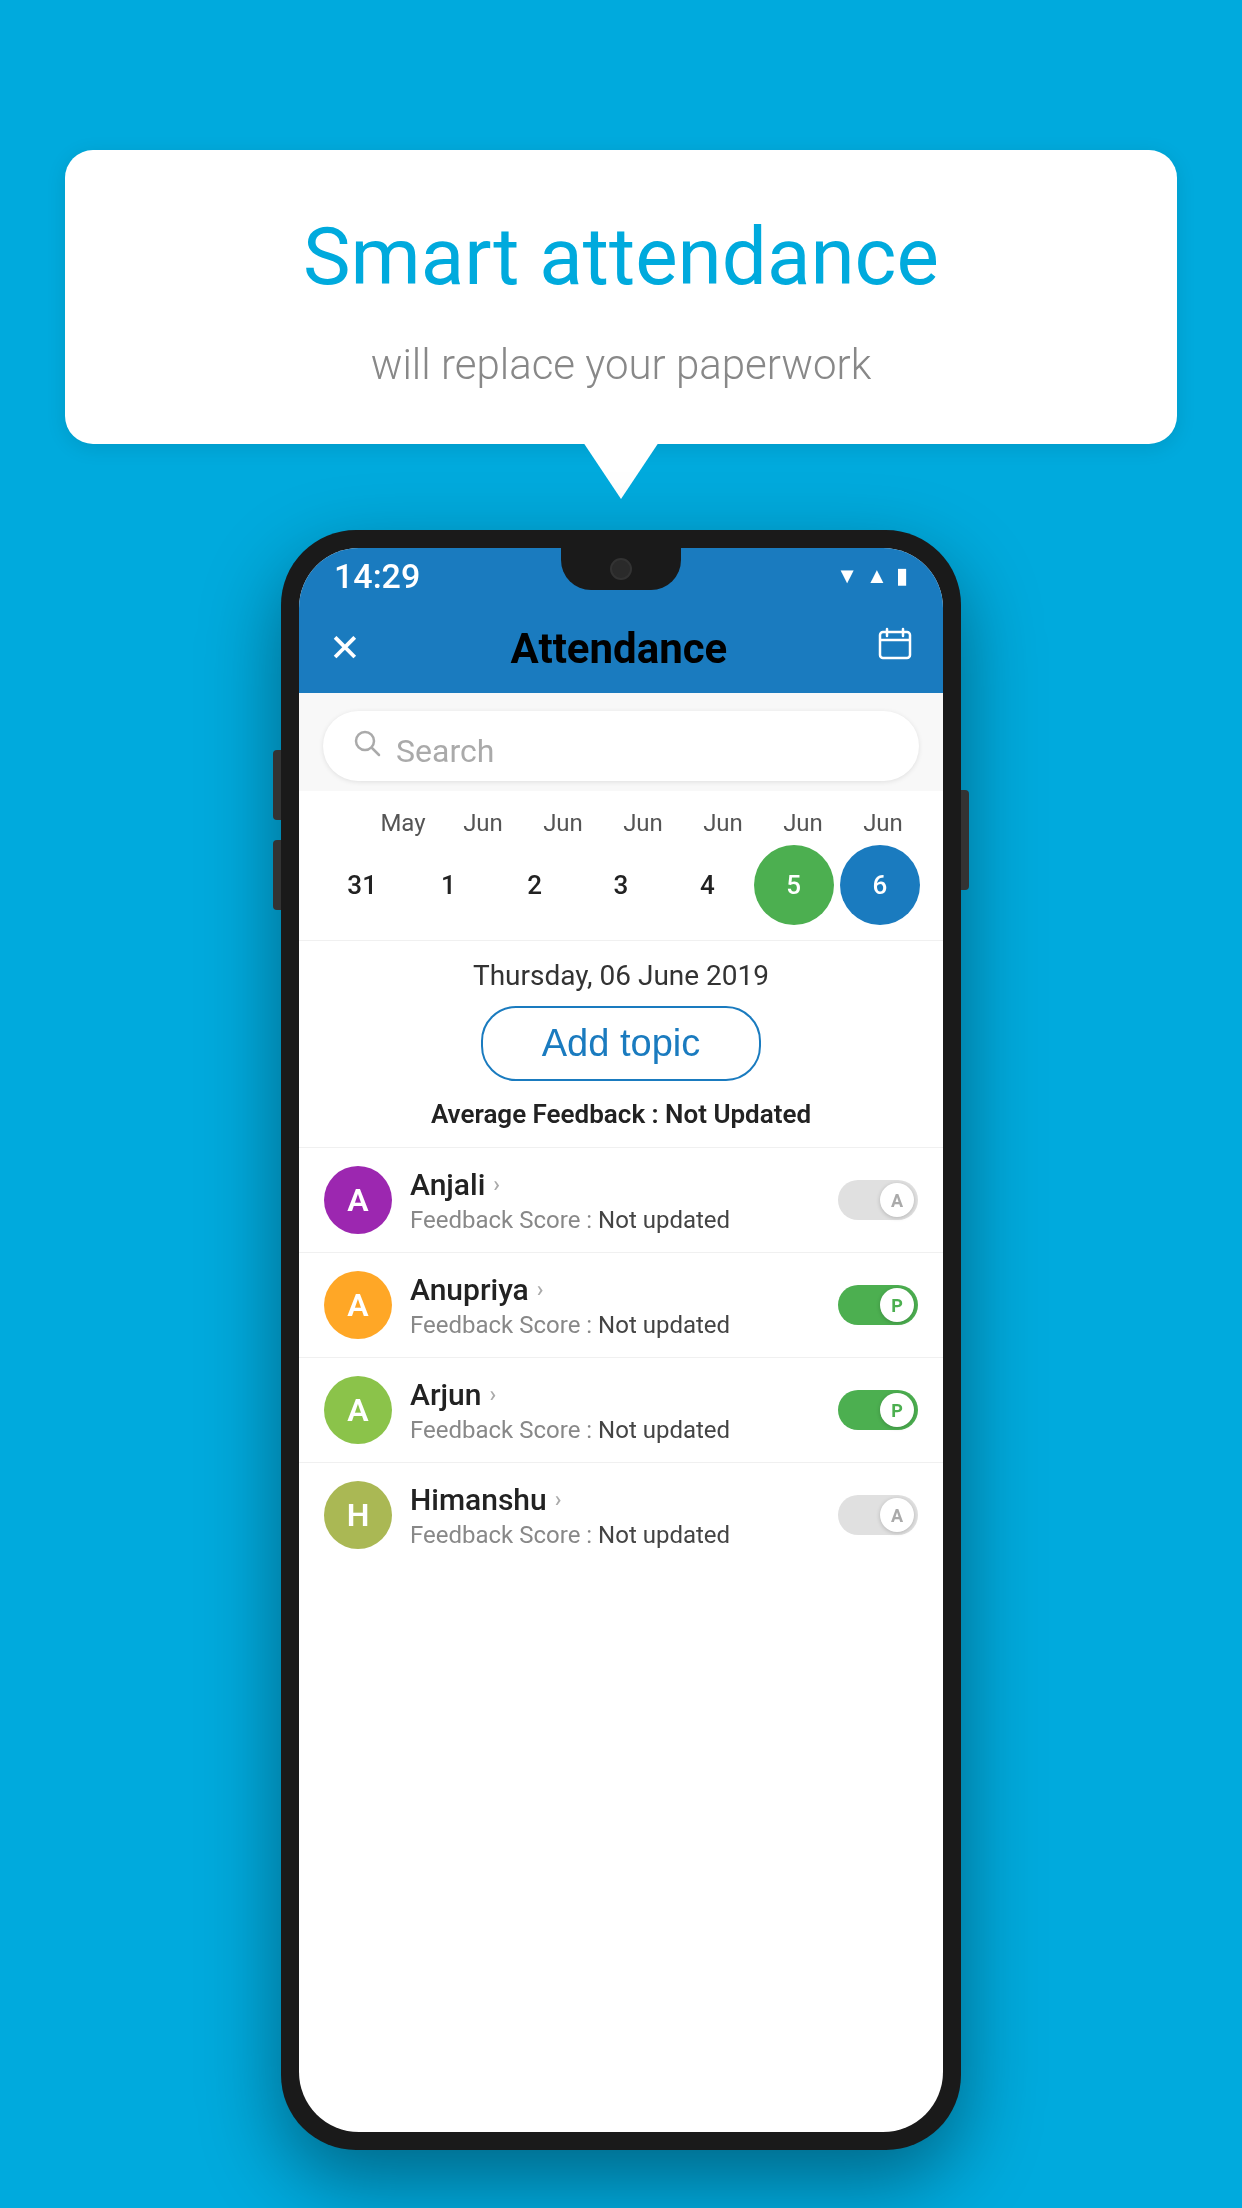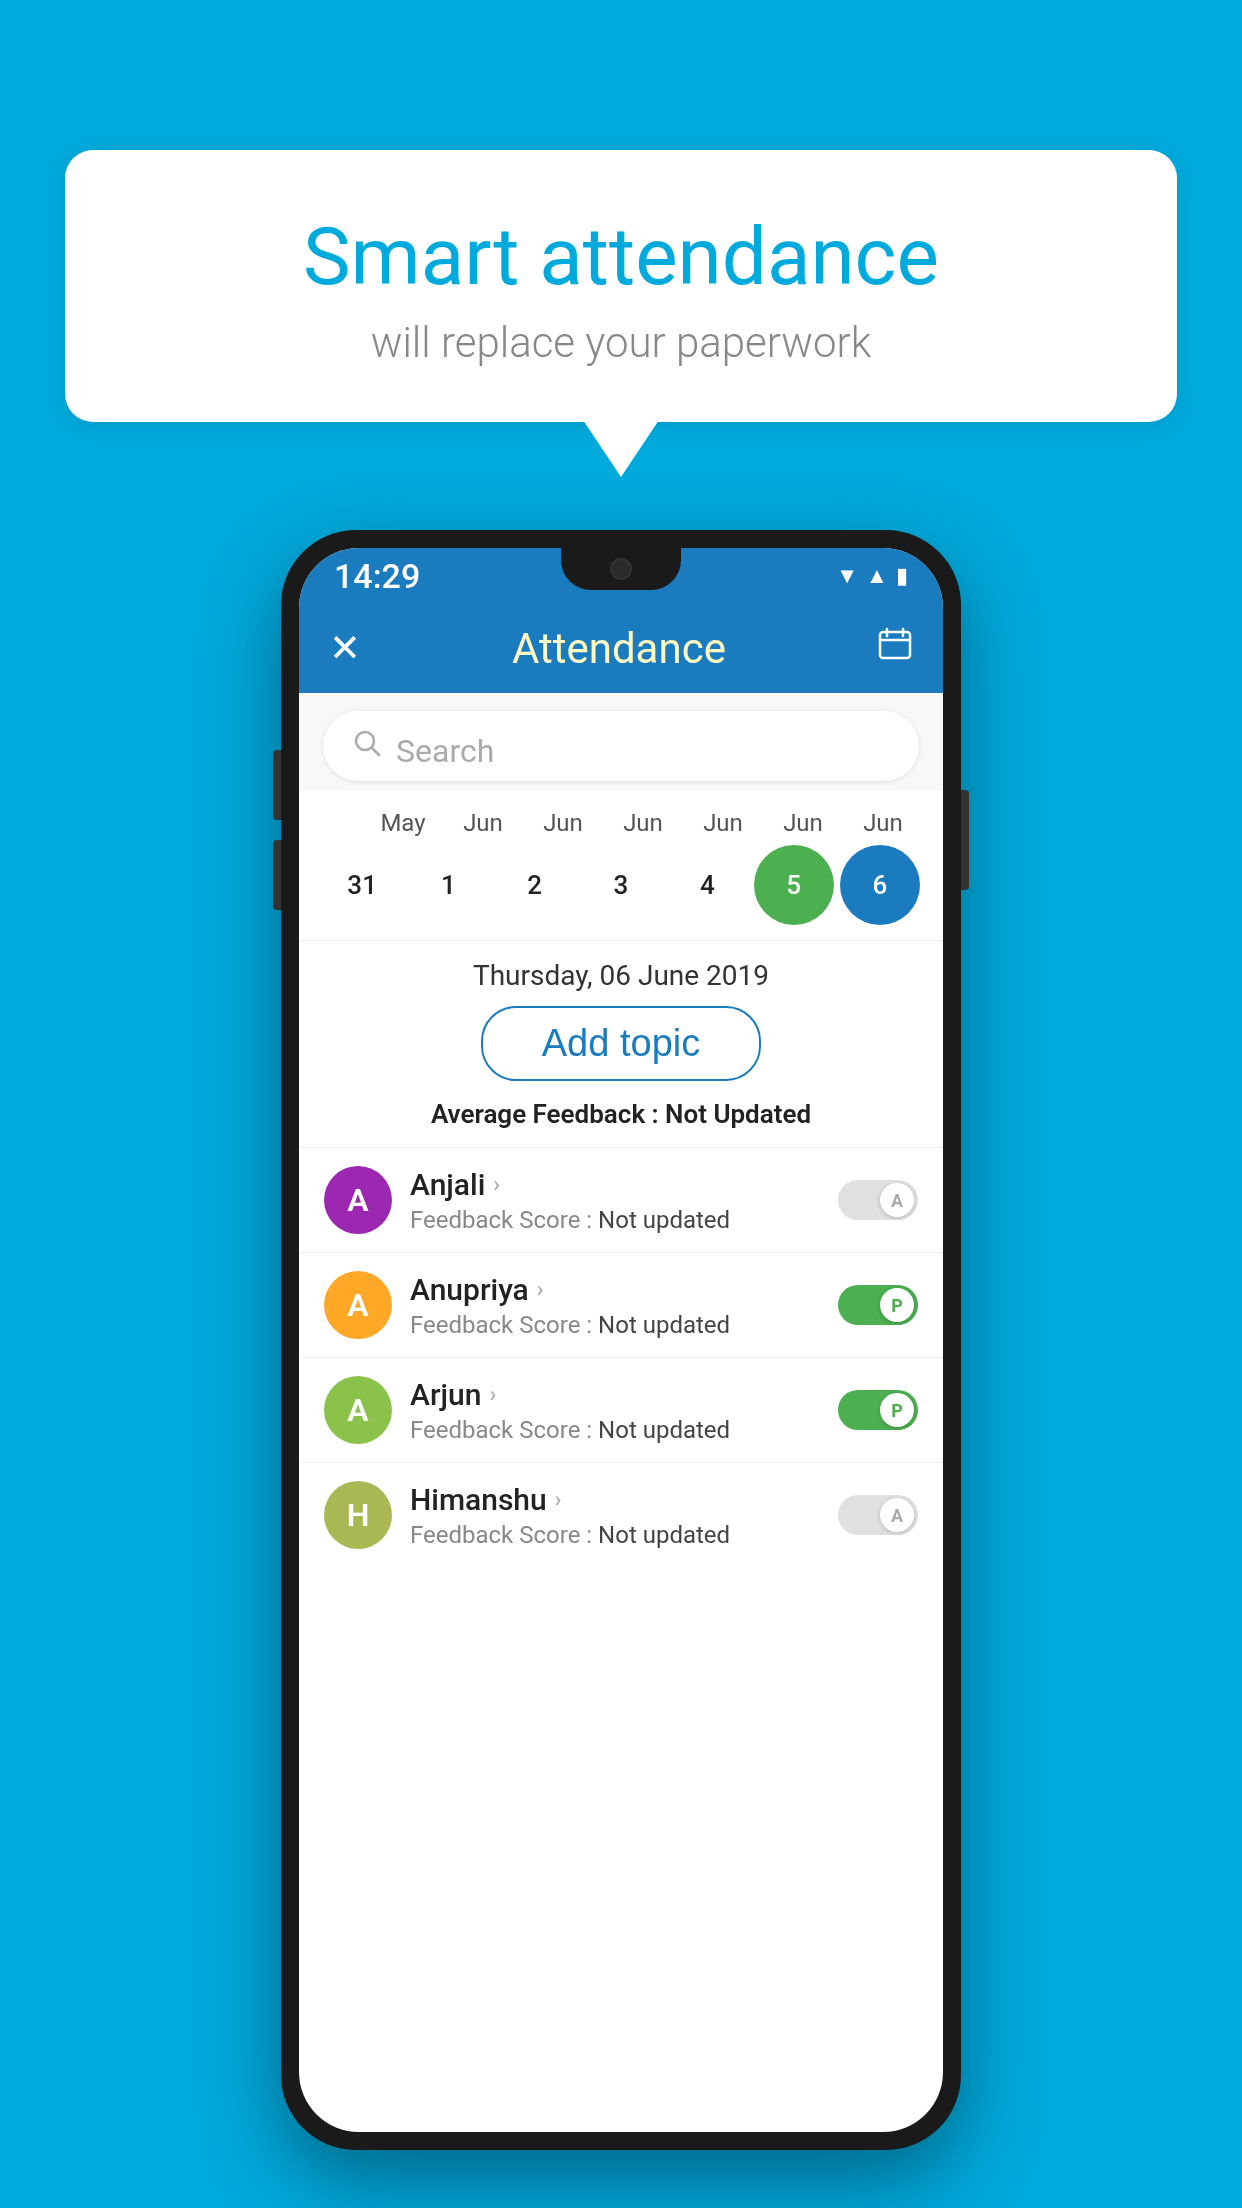--- a/index.html
+++ b/index.html
@@ -40,21 +40,21 @@
       height: 0;
       border-left: 40px solid transparent;
       border-right: 40px solid transparent;
       border-top: 60px solid white;
     }
 
     .bubble-title {
       font-size: 80px;
       font-weight: 400;
       color: #00AADD;
-      margin-bottom: 14px;
+      margin-bottom: 36px;
     }
 
     .bubble-subtitle {
       font-size: 42px;
       color: #888;
       font-weight: 300;
     }
 
     
     .phone-container {
@@ -177,23 +177,23 @@
     }
 
     .app-bar-close {
       color: white;
       font-size: 38px;
       font-weight: 300;
       cursor: pointer;
     }
 
     .app-bar-title {
-      color: #fef9c3;
+      color: #000000;
       font-size: 42px;
-      font-weight: 400;
+      font-weight: 700;
     }
 
     .app-bar-calendar {
       color: white;
       font-size: 36px;
     }
 
     
     .search-bar {
       padding: 18px 24px 10px;

